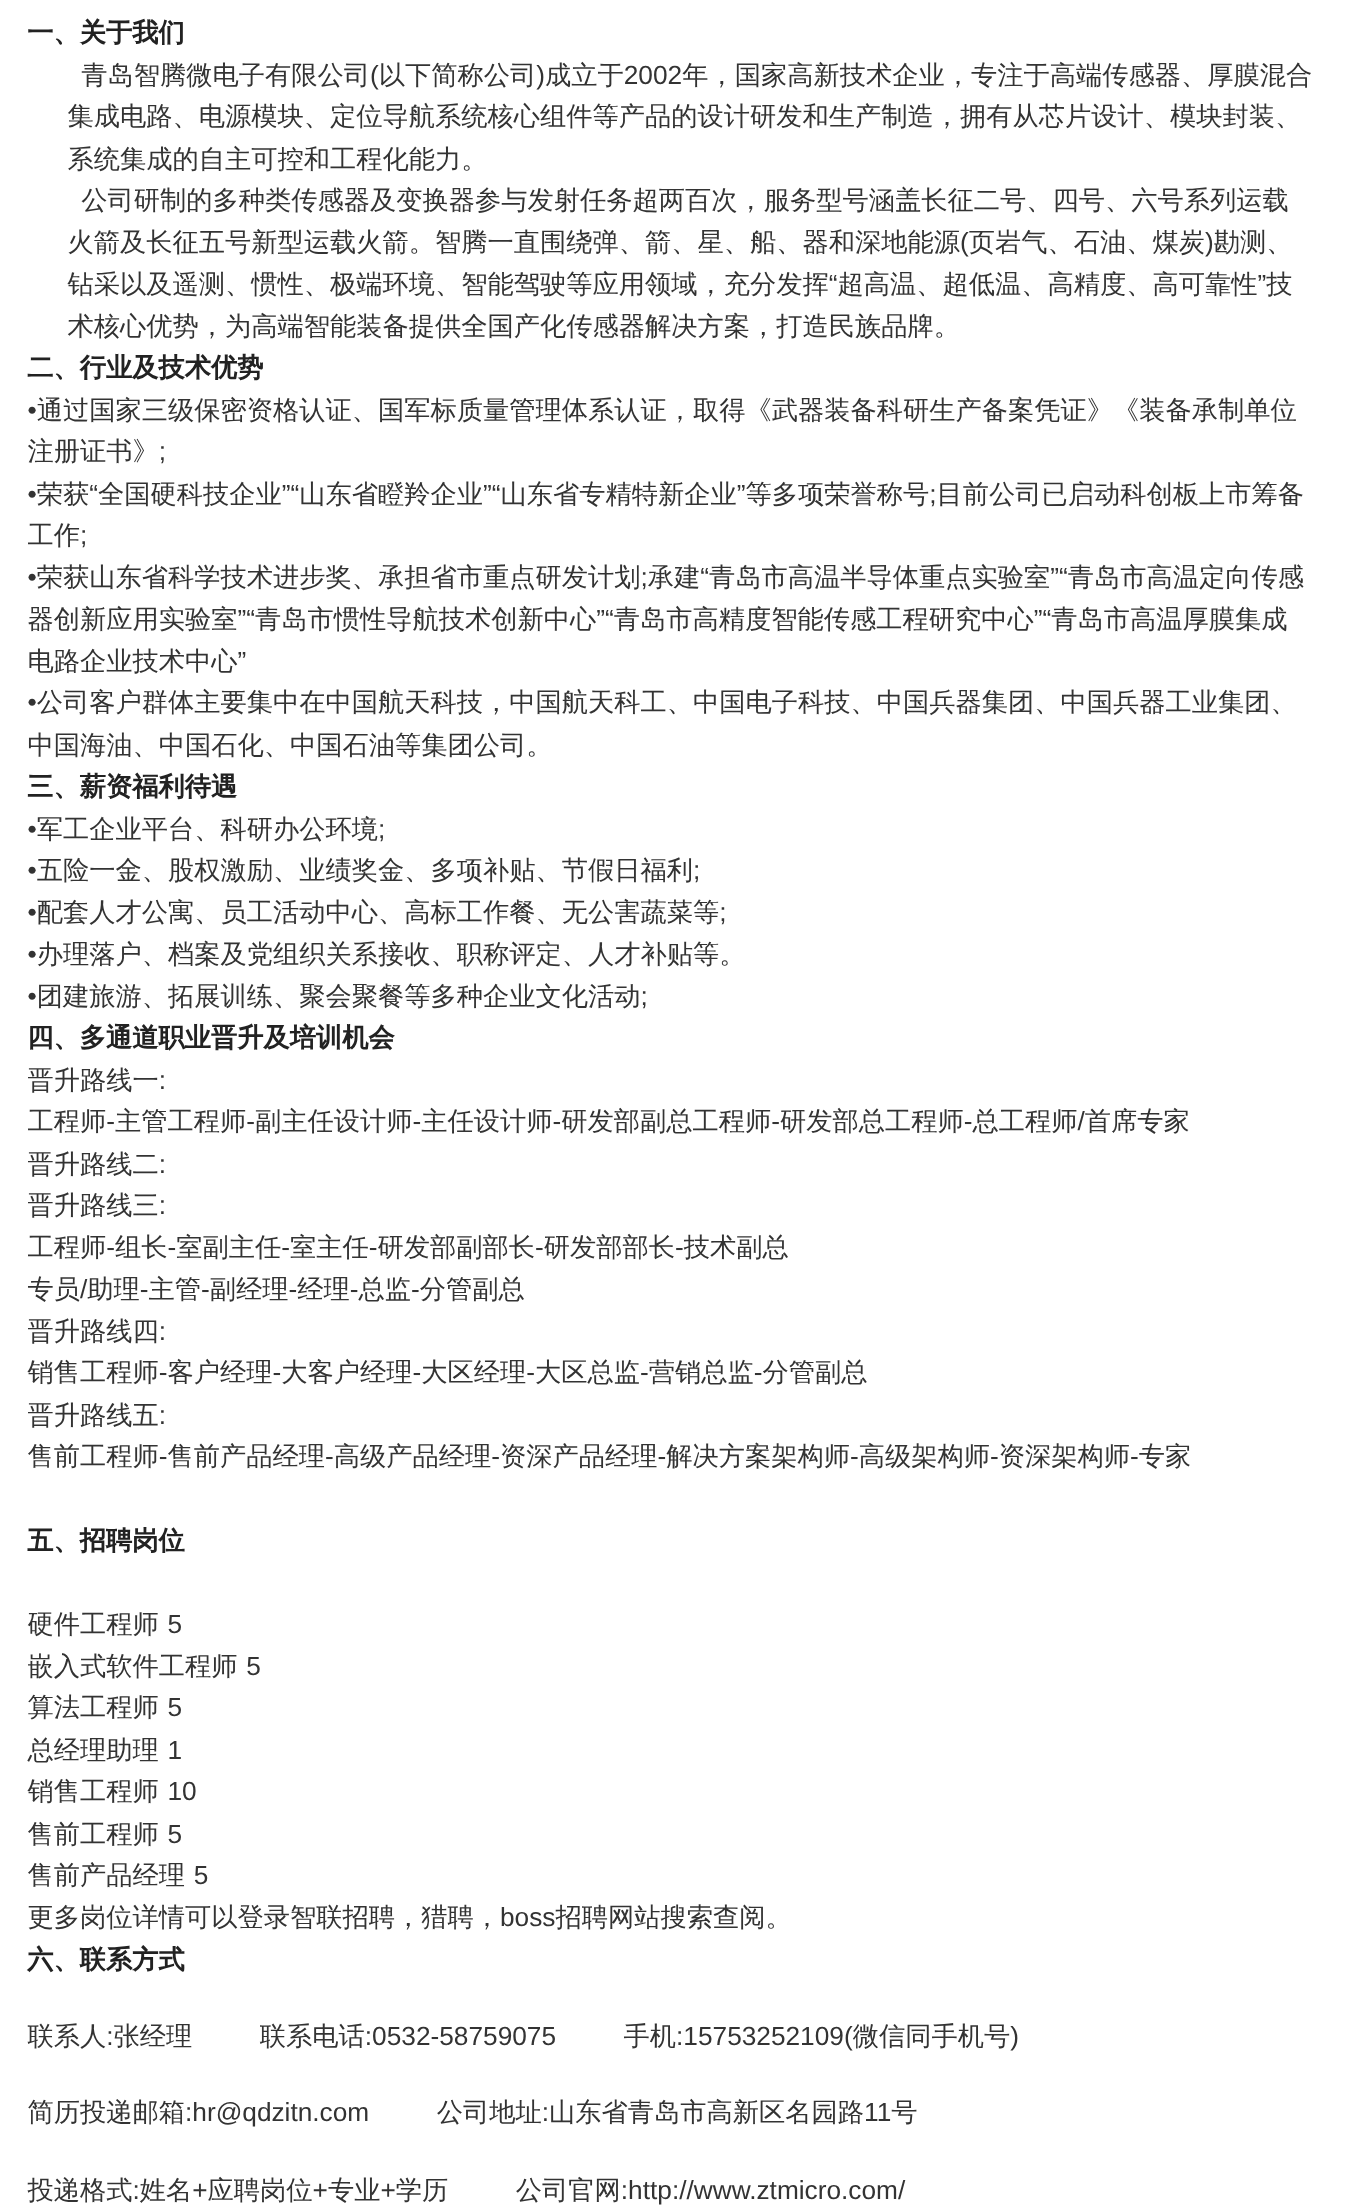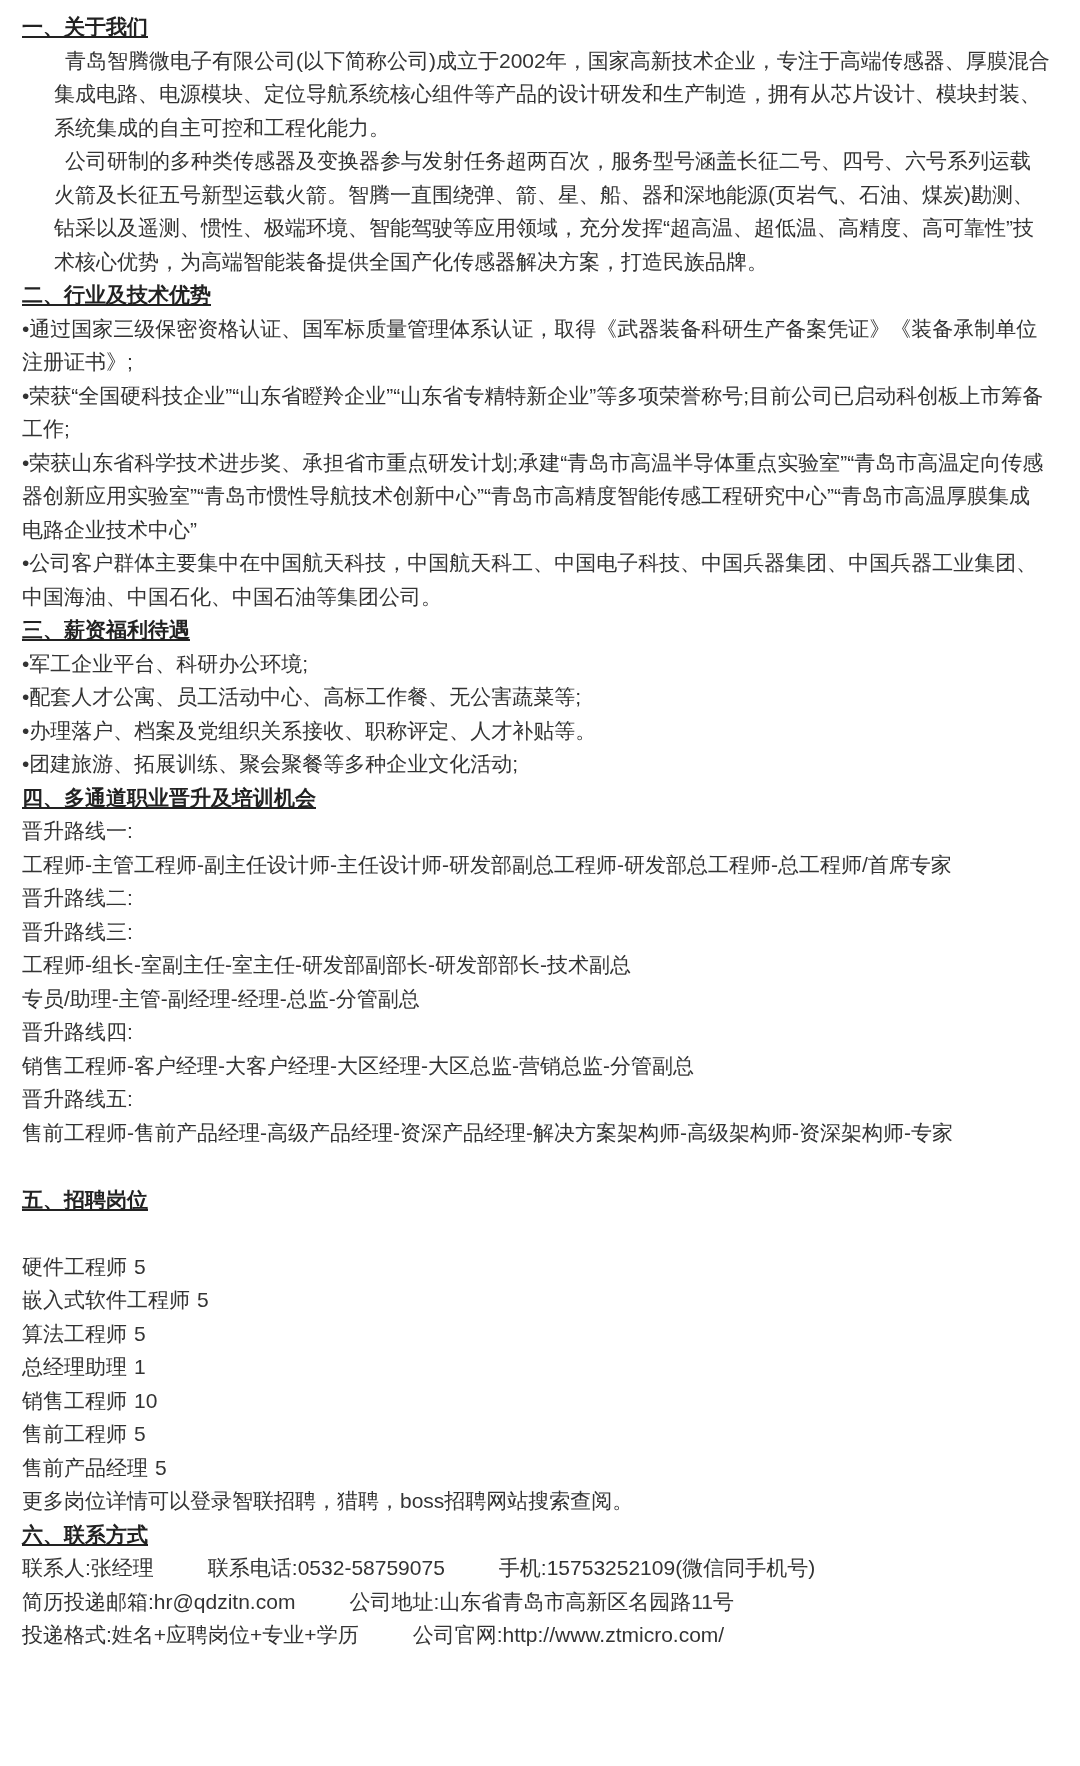--- a/index.html
+++ b/index.html
@@ -9,27 +9,26 @@
     font-family: "Liberation Sans", "DejaVu Sans", sans-serif;
     font-size: 21px;
     line-height: 33.5px;
   }
   .doc { padding: 10px 30px 20px 22px; }
   .h {
     font-weight: 700;
     color: #222222;
     font-size: 21px;
     margin: 0;
-    text-decoration: underline;
   }
   .para, .line { margin: 0; }
   .indent { text-indent: 11px; margin-left: 32px; }
   .blank { height: 33.5px; }
   .pos-count { margin-left: 7px; }
-  .contact-row { display: flex; flex-wrap: wrap; column-gap: 54px; }
+  .contact-row { display: flex; flex-wrap: wrap; column-gap: 54px; margin-top: 28px; }
 </style>
 </head>
 <body>
 
 <main class="doc">
 
   <section>
     <div class="h">一、关于我们</div>
     <p class="para indent">青岛智腾微电子有限公司(以下简称公司)成立于2002年，国家高新技术企业，专注于高端传感器、厚膜混合集成电路、电源模块、定位导航系统核心组件等产品的设计研发和生产制造，拥有从芯片设计、模块封装、系统集成的自主可控和工程化能力。</p>
     <p class="para indent">公司研制的多种类传感器及变换器参与发射任务超两百次，服务型号涵盖长征二号、四号、六号系列运载火箭及长征五号新型运载火箭。智腾一直围绕弹、箭、星、船、器和深地能源(页岩气、石油、煤炭)勘测、钻采以及遥测、惯性、极端环境、智能驾驶等应用领域，充分发挥“超高温、超低温、高精度、高可靠性”技术核心优势，为高端智能装备提供全国产化传感器解决方案，打造民族品牌。</p>
@@ -39,20 +38,21 @@
     <div class="h">二、行业及技术优势</div>
     <p class="para">•通过国家三级保密资格认证、国军标质量管理体系认证，取得《武器装备科研生产备案凭证》《装备承制单位注册证书》;</p>
     <p class="para">•荣获“全国硬科技企业”“山东省瞪羚企业”“山东省专精特新企业”等多项荣誉称号;目前公司已启动科创板上市筹备工作;</p>
     <p class="para">•荣获山东省科学技术进步奖、承担省市重点研发计划;承建“青岛市高温半导体重点实验室”“青岛市高温定向传感器创新应用实验室”“青岛市惯性导航技术创新中心”“青岛市高精度智能传感工程研究中心”“青岛市高温厚膜集成电路企业技术中心”</p>
     <p class="para">•公司客户群体主要集中在中国航天科技，中国航天科工、中国电子科技、中国兵器集团、中国兵器工业集团、中国海油、中国石化、中国石油等集团公司。</p>
   </section>
 
   <section>
     <div class="h">三、薪资福利待遇</div>
     <p class="para">•军工企业平台、科研办公环境;</p>
+    <p class="para">•五险一金、股权激励、业绩奖金、多项补贴、节假日福利;</p>
     <p class="para">•配套人才公寓、员工活动中心、高标工作餐、无公害蔬菜等;</p>
     <p class="para">•办理落户、档案及党组织关系接收、职称评定、人才补贴等。</p>
     <p class="para">•团建旅游、拓展训练、聚会聚餐等多种企业文化活动;</p>
   </section>
 
   <section>
     <div class="h">四、多通道职业晋升及培训机会</div>
     <div class="line">晋升路线一:</div>
     <div class="line">工程师-主管工程师-副主任设计师-主任设计师-研发部副总工程师-研发部总工程师-总工程师/首席专家</div>
     <div class="line">晋升路线二:</div>

